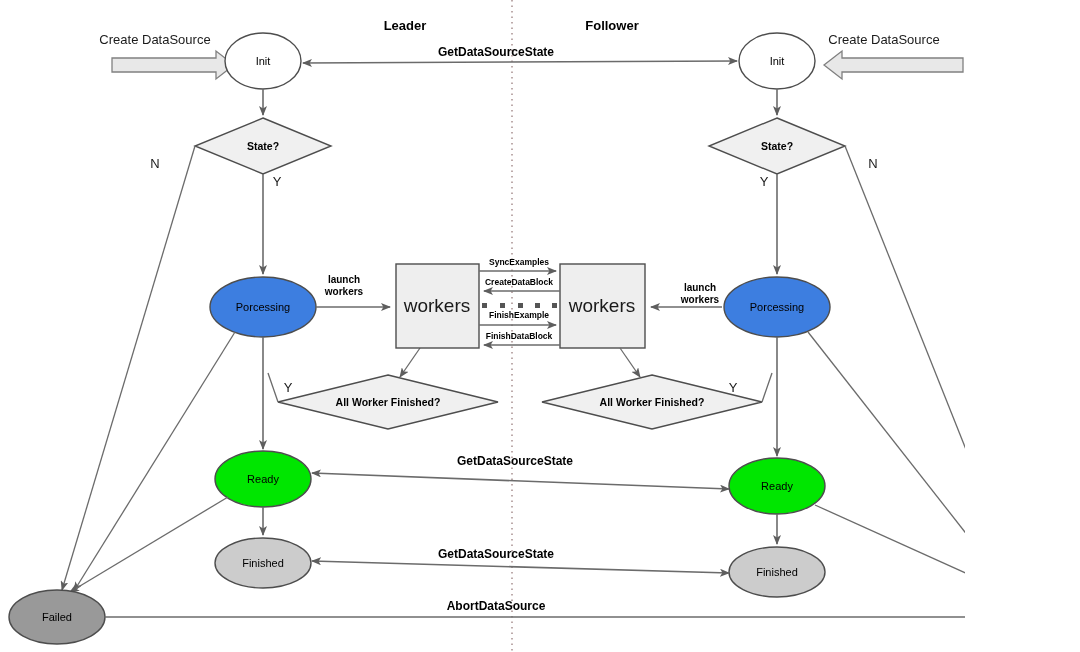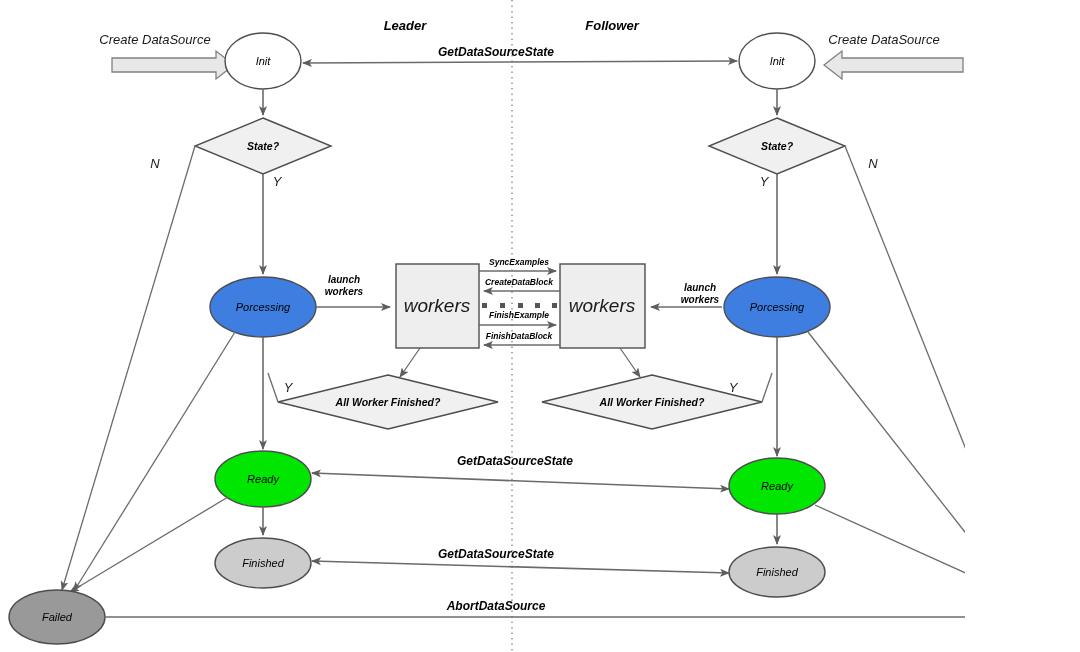--- a/index.html
+++ b/index.html
@@ -9,21 +9,20 @@
   }
   body {
     font-family: "Liberation Sans", sans-serif;
   }
   #diagram-root {
     position: relative;
     width: 965px;
     height: 652px;
     background: #ffffff;
     overflow: hidden;
-    font-style: italic;
   }
   svg.canvas {
     position: absolute;
     left: 0;
     top: 0;
     width: 1080px;
     height: 652px;
   }
   text {
     font-family: "Liberation Sans", sans-serif;

